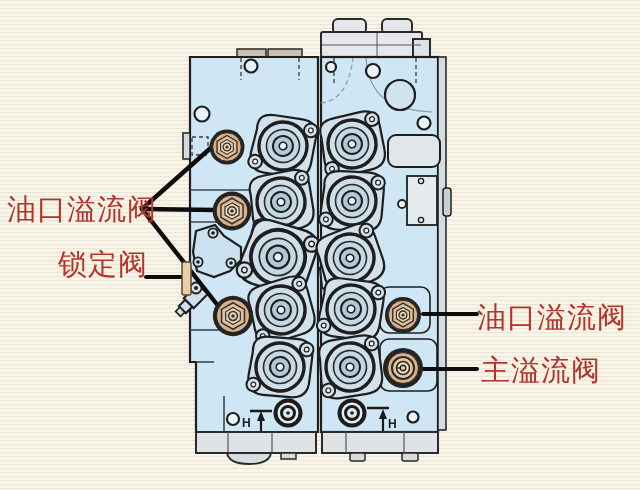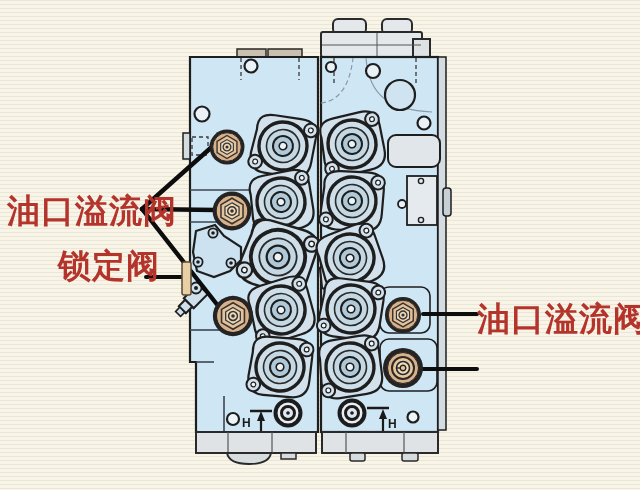--- a/index.html
+++ b/index.html
@@ -11,22 +11,22 @@
     background-image:repeating-linear-gradient(
       to bottom,
       rgba(203,196,170,0.30) 0px, rgba(203,196,170,0.30) 1px,
       rgba(255,255,255,0) 1px, rgba(255,255,255,0) 4px);
     font-family:"Liberation Serif","DejaVu Serif",serif;
   }
   .stage svg{position:absolute;left:0;top:0;}
   .callout{
     position:absolute;
     color:#b4332b;
-    font-weight:bold;
-    font-size:33px;
+    font-weight:normal;
+    font-size:29px;
     letter-spacing:1px;
     line-height:1.05;
     white-space:nowrap;
     user-select:none;
   }
   .lbl-left-port{left:7px;top:194px;}
   .lbl-lock{left:58px;top:249px;}
   .lbl-right-port{left:477px;top:302px;}
   .lbl-main{left:481px;top:355px;}
 </style>
@@ -221,14 +221,15 @@
     <circle r="11" fill="#e6c79e" stroke="#2a2a2a" stroke-width="2"></circle>
     <circle r="6.5" fill="#f0ddbb" stroke="#2a2a2a" stroke-width="1.6"></circle>
     <circle r="2.8" fill="#e6c79e" stroke="#222222" stroke-width="1.4"></circle>
     <line x1="-7" y1="0" x2="-2" y2="0" stroke="#222222" stroke-width="1.3"></line>
   </g>
 </svg>
 
 <div class="callout lbl-left-port">油口溢流阀</div>
 <div class="callout lbl-lock">锁定阀</div>
 <div class="callout lbl-right-port">油口溢流阀</div>
+<div class="callout lbl-main">主溢流阀</div>
 
 </div>
 
 </body></html>

